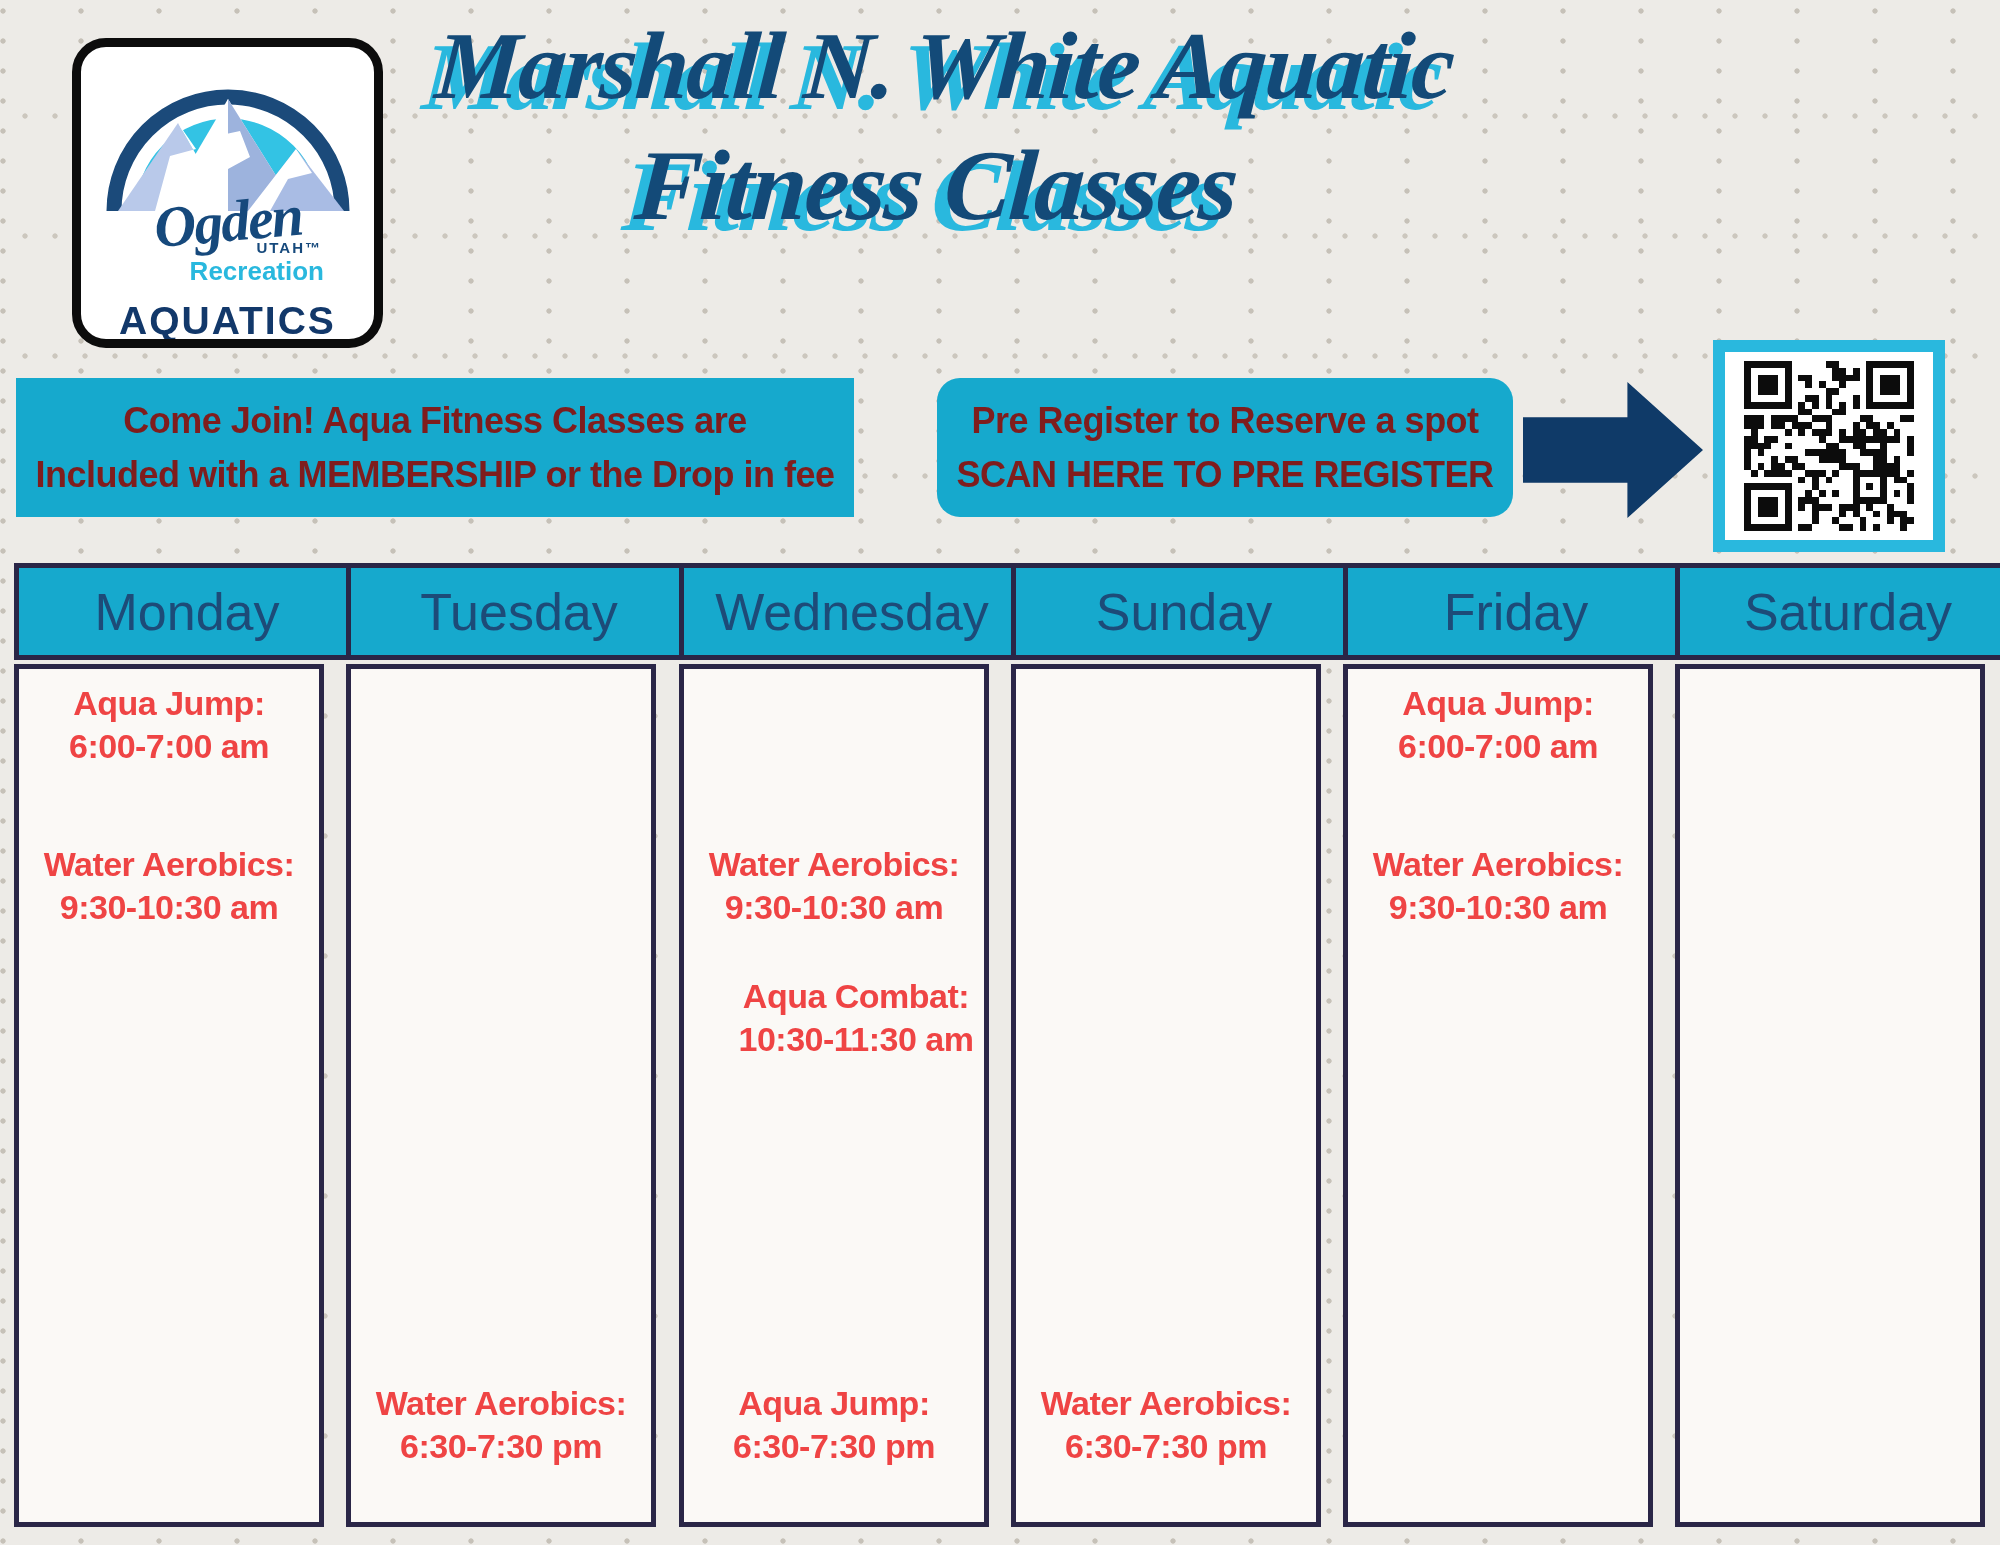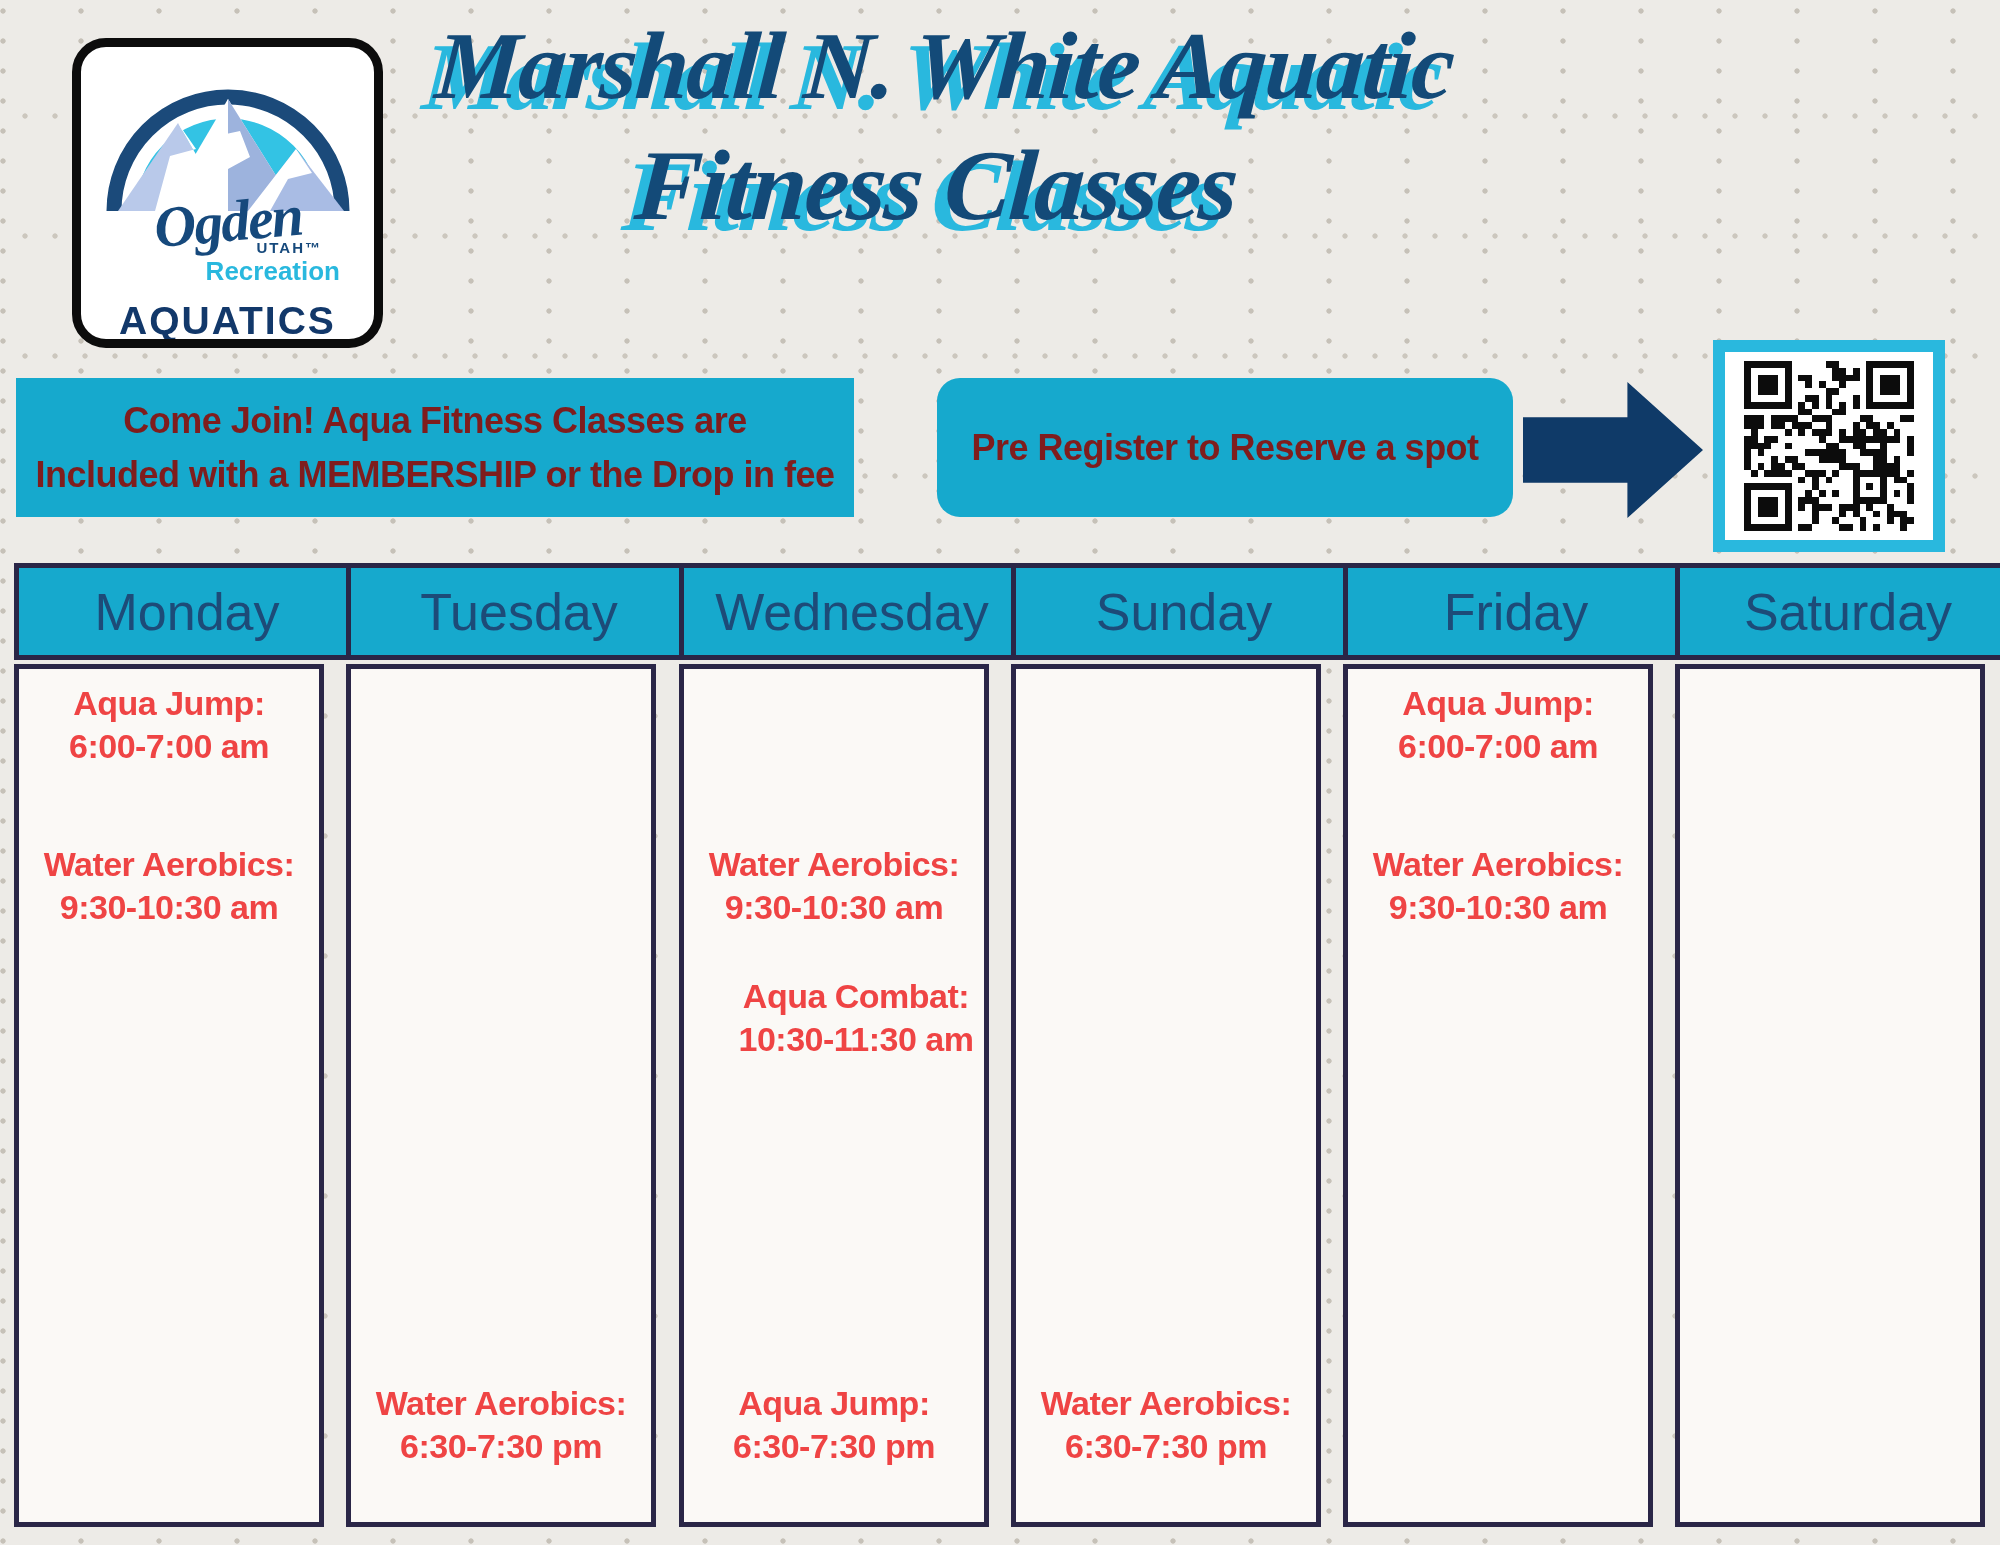--- a/index.html
+++ b/index.html
@@ -37,21 +37,21 @@
     font-family:"Liberation Serif", serif; font-style:italic; font-weight:bold;
     font-size:58px; color:#16497c; line-height:1; margin-top:-18px;
     transform:rotate(-5deg); letter-spacing:-2px;
   }
   .logo-utah{
     font-size:15px; font-weight:bold; color:#16497c; letter-spacing:2px;
     align-self:flex-end; margin:-12px 52px 0 0;
   }
   .logo-recreation{
     font-size:26px; font-weight:bold; color:#29b8de;
-    align-self:flex-end; margin:0 34px 0 0;
+    align-self:flex-end; margin:0 50px 0 0;
   }
   .logo-aquatics{
     font-size:39px; font-weight:bold; color:#12386a; letter-spacing:2px; margin-top:12px;
   }
   
   .title{
     position:absolute; left:330px; top:18px; width:1220px; text-align:center;
     font-family:"Liberation Serif", serif; font-style:italic; font-weight:bold;
     color:var(--navy-title); transform:skewX(-4deg);
   }
@@ -140,20 +140,21 @@
   <span class="line2">Fitness Classes</span>
 </div>
 
 <div class="banner banner-membership">
   <span>Come Join! Aqua Fitness Classes are</span>
   <span>Included with a MEMBERSHIP or the Drop in fee</span>
 </div>
 
 <div class="banner banner-register">
   <span>Pre Register to Reserve a spot</span>
+  <span>SCAN HERE TO PRE REGISTER</span>
 </div>
 
 <div class="arrow"></div>
 
 <div class="qr-frame">
   <div class="qr-white">
     <svg id="qr-svg" viewBox="0 0 25 25" shape-rendering="crispEdges">
         <rect x="0" y="0" width="7" height="7" fill="#0c0c0c"></rect>
         <rect x="1" y="1" width="5" height="5" fill="#ffffff"></rect>
         <rect x="2" y="2" width="3" height="3" fill="#0c0c0c"></rect>

